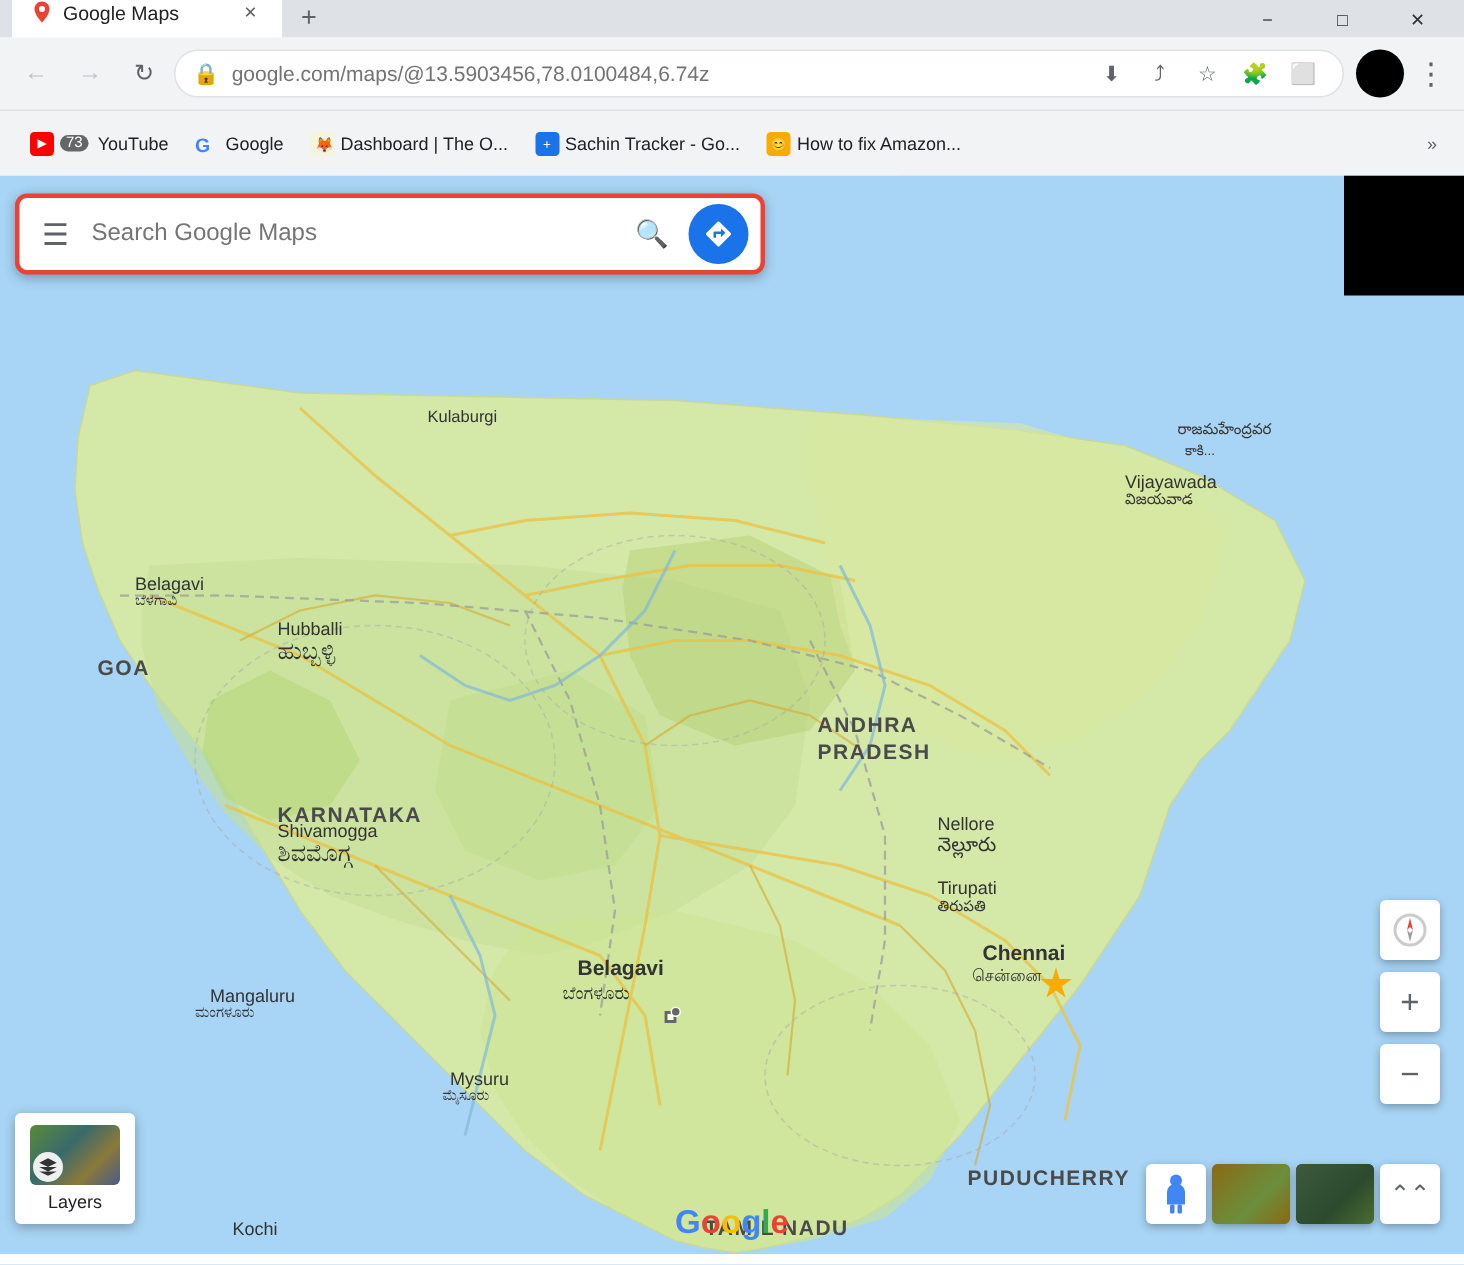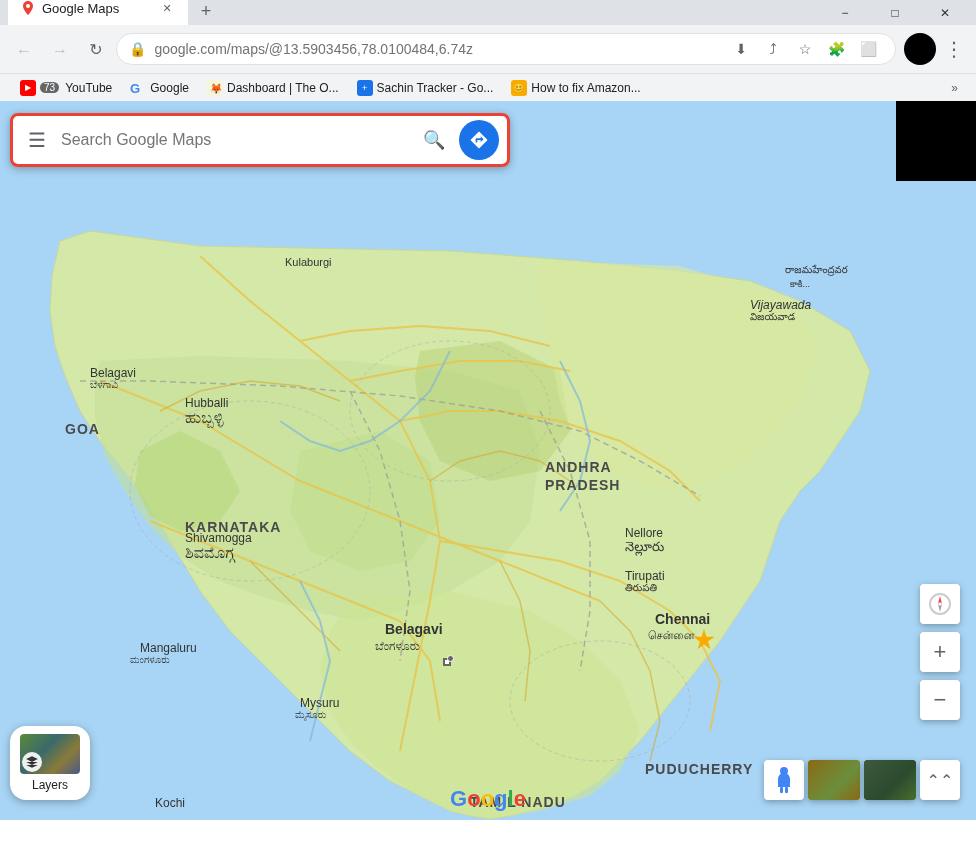--- a/index.html
+++ b/index.html
@@ -64,21 +64,21 @@
     .profile-avatar {
       width: 32px; height: 32px; border-radius: 50%;
       background: #000; display: flex; align-items: center;
       justify-content: center; font-size: 14px; color: #fff;
       margin-left: 4px;
     }
     .more-btn { font-size: 20px; color: #5f6368; cursor: pointer; padding: 0 4px; }
 
     
     .bookmarks-bar {
-      display: flex; align-items: center; height: 28px;
+      display: flex; align-items: center; height: 44px;
       background: #f1f3f4; padding: 0 12px; gap: 2px;
       border-top: 1px solid #e0e0e0; overflow: hidden;
     }
     .bookmark-item {
       display: flex; align-items: center; gap: 4px;
       padding: 4px 8px; border-radius: 4px; cursor: pointer;
       font-size: 12px; color: #202124; white-space: nowrap;
     }
     .bm-favicon { width: 16px; height: 16px; flex-shrink: 0; }
     .bm-yt { background: #ff0000; border-radius: 3px; display: flex; align-items: center; justify-content: center; }
@@ -229,21 +229,21 @@
       display: flex; align-items: center; justify-content: center;
       cursor: pointer; font-size: 16px; color: #5f6368;
     }
 
     
     .layers-btn {
       position: absolute;
       bottom: 20px;
       left: 10px;
       background: #fff;
-      border-radius: 16px;
+      border-radius: 4px;
       box-shadow: 0 2px 8px rgba(0,0,0,0.3);
       padding: 8px 12px;
       display: flex;
       flex-direction: column;
       align-items: center;
       gap: 4px;
       cursor: pointer;
       z-index: 10;
       width: 80px;
     }
@@ -454,21 +454,21 @@
 
     <div class="map-label city-label" style="top:425px;left:625px;">Nellore</div>
     <div class="map-label city-label" style="top:438px;left:625px;font-size:13px;">నెల్లూరు</div>
     <div class="map-label city-label" style="top:468px;left:625px;">Tirupati</div>
     <div class="map-label city-label" style="top:481px;left:625px;font-size:10px;">తిరుపతి</div>
     <div class="map-label city-label" style="top:510px;left:655px;font-size:14px;font-weight:600;">Chennai</div>
     <div class="map-label city-label" style="top:528px;left:648px;font-size:11px;">சென்னை</div>
 
     <div class="map-label city-label" style="top:695px;left:155px;">Kochi</div>
     <div class="map-label city-label" style="top:155px;left:285px;font-size:11px;">Kulaburgi</div>
-    <div class="map-label city-label" style="top:197px;left:750px;font-style:italic;">Vijayawada</div>
+    <div class="map-label city-label" style="top:197px;left:750px;">Vijayawada</div>
     <div class="map-label city-label" style="top:210px;left:750px;font-size:10px;">విజయవాడ</div>
     <div class="map-label city-label" style="top:163px;left:785px;font-size:10px;">రాజమహేంద్రవర</div>
     <div class="map-label city-label" style="top:178px;left:790px;font-size:9px;">కాకి...</div>
 
     <div style="position:absolute;top:557px;left:443px;width:8px;height:8px;background:#fff;border:2px solid #666;border-radius:50;z-index:5;"></div>
 
     <div class="map-pin" style="top:528px;left:693px;">
       <div style="width:22px;height:22px;background:#f9ab00;clip-path:polygon(50% 0%, 61% 35%, 98% 35%, 68% 57%, 79% 91%, 50% 70%, 21% 91%, 32% 57%, 2% 35%, 39% 35%);z-index:6;position:relative;"></div>
     </div>
 

